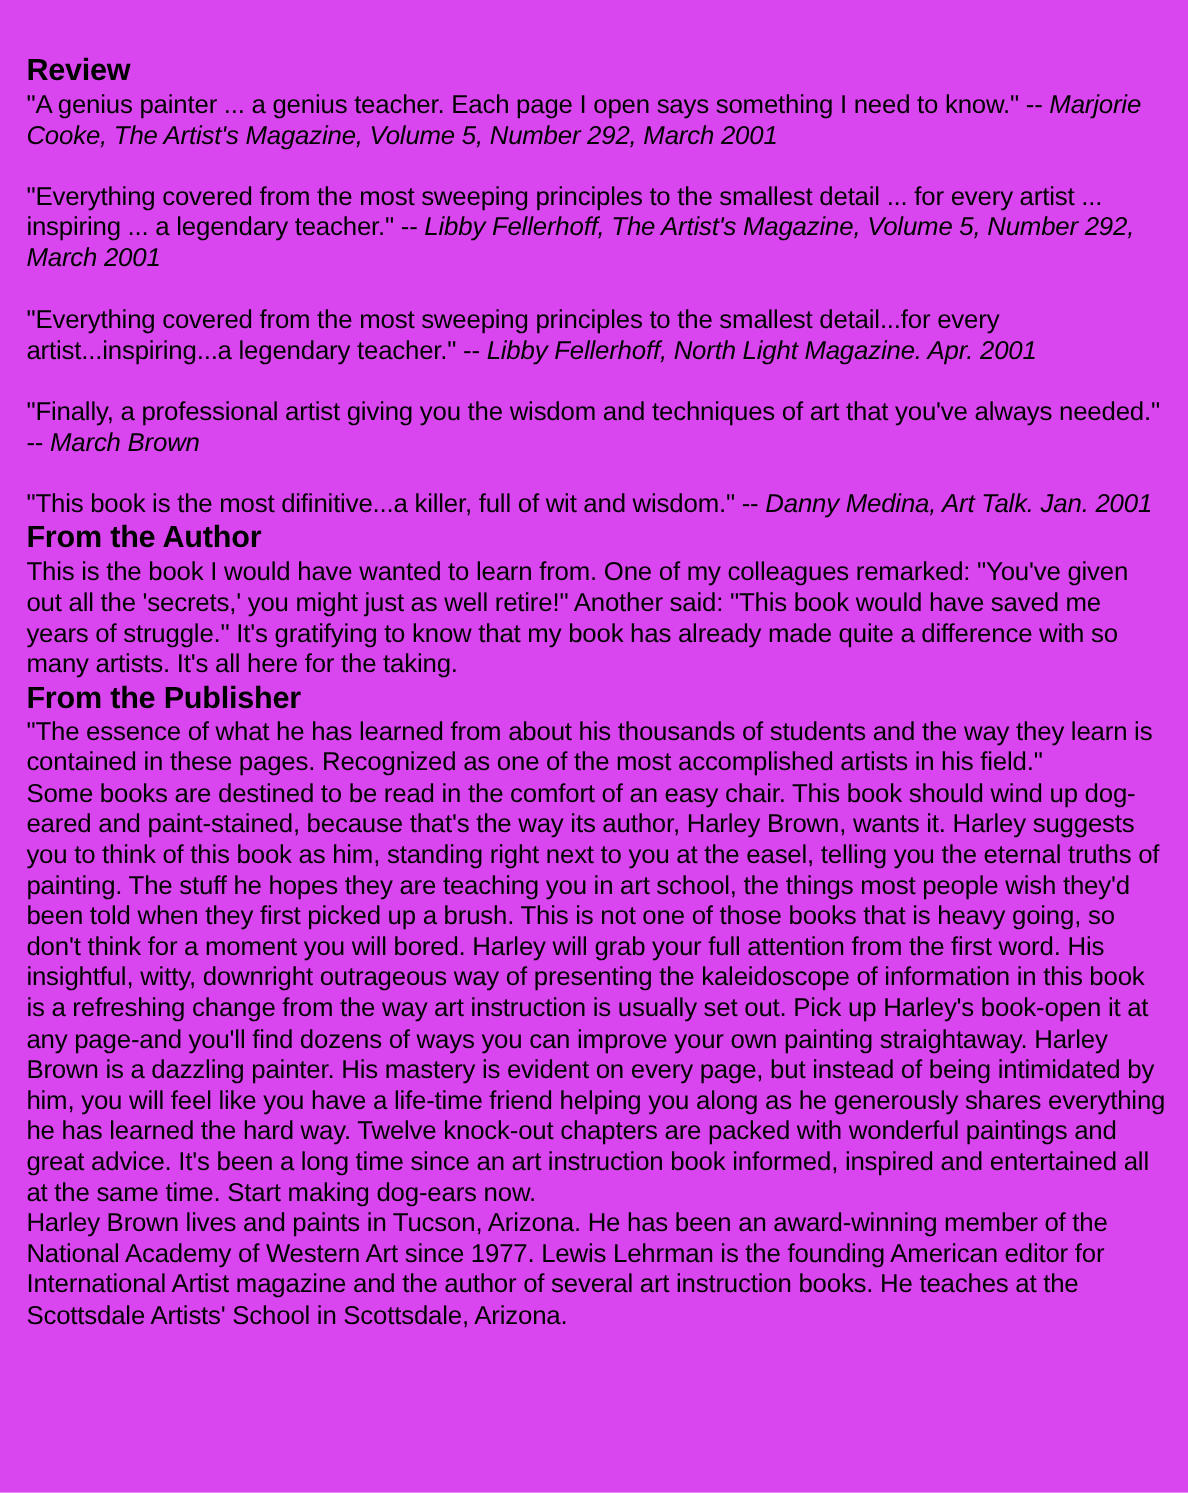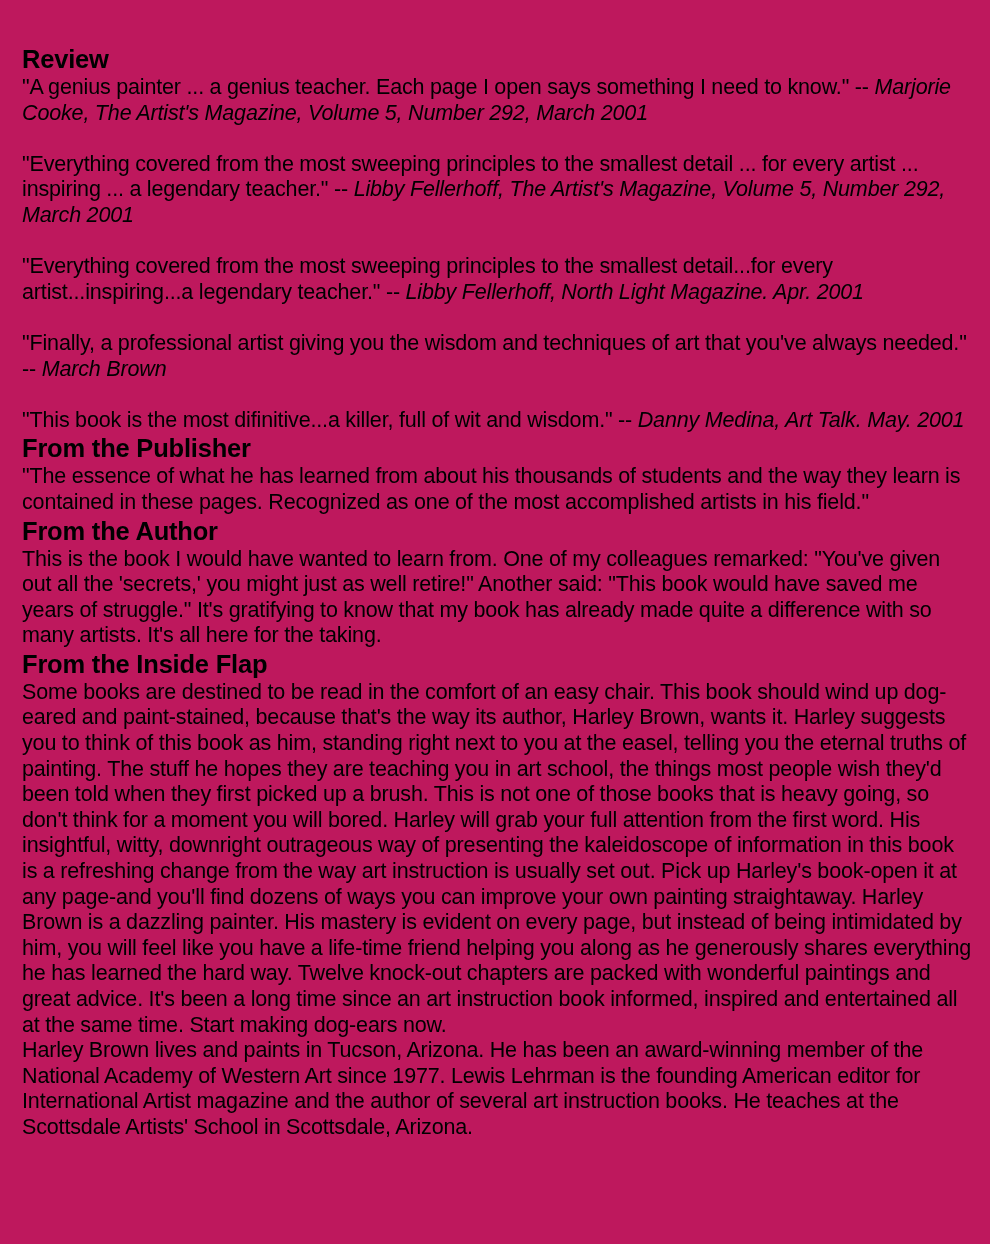--- a/index.html
+++ b/index.html
@@ -13,21 +13,21 @@
     height: 1244px;
     font-family: "Liberation Sans", sans-serif;
     color: #000000;
     -webkit-font-smoothing: antialiased;
   }
   .page {
     box-sizing: border-box;
     width: 990px;
     height: 1244px;
     padding: 44px 16px 0 22px;
-    background: #be185d;
+    background: #d946ef;
     overflow: hidden;
   }
   .section { margin: 0; }
 
   h2.section-heading {
     font-family: "Liberation Sans", sans-serif;
     font-size: 25.5px;
     line-height: 30px;
     font-weight: bold;
     letter-spacing: -0.2px;
@@ -63,35 +63,34 @@
     <h2 class="section-heading">Review</h2>
 
     <p class="body-text"><span>"A genius painter ... a genius teacher. Each page I open says something I need to know." -- </span><em class="attrib">Marjorie Cooke, The Artist's Magazine, Volume 5, Number 292, March 2001</em></p>
 
     <p class="body-text"><span>"Everything covered from the most sweeping principles to the smallest detail ... for every artist ... inspiring ... a legendary teacher." -- </span><em class="attrib">Libby Fellerhoff, The Artist's Magazine, Volume 5, Number 292, March 2001</em></p>
 
     <p class="body-text"><span>"Everything covered from the most sweeping principles to the smallest detail...for every artist...inspiring...a legendary teacher." -- </span><em class="attrib">Libby Fellerhoff, North Light Magazine. Apr. 2001</em></p>
 
     <p class="body-text"><span>"Finally, a professional artist giving you the wisdom and techniques of art that you've always needed." -- </span><em class="attrib">March Brown</em></p>
 
-    <p class="body-text"><span>"This book is the most difinitive...a killer, full of wit and wisdom." -- </span><em class="attrib">Danny Medina, Art Talk. May. 2001</em></p>
+    <p class="body-text"><span>"This book is the most difinitive...a killer, full of wit and wisdom." -- </span><em class="attrib">Danny Medina, Art Talk. Jan. 2001</em></p>
+  </div>
+
+  <div class="section">
+    <h2 class="section-heading">From the Author</h2>
+    <p class="body-text">This is the book I would have wanted to learn from. One of my colleagues remarked: "You've given out all the 'secrets,' you might just as well retire!" Another said: "This book would have saved me years of struggle." It's gratifying to know that my book has already made quite a difference with so many artists. It's all here for the taking.</p>
   </div>
 
   <div class="section">
     <h2 class="section-heading">From the Publisher</h2>
     <p class="body-text">"The essence of what he has learned from about his thousands of students and the way they learn is contained in these pages. Recognized as one of the most accomplished artists in his field."</p>
   </div>
 
   <div class="section">
-    <h2 class="section-heading">From the Author</h2>
-    <p class="body-text">This is the book I would have wanted to learn from. One of my colleagues remarked: "You've given out all the 'secrets,' you might just as well retire!" Another said: "This book would have saved me years of struggle." It's gratifying to know that my book has already made quite a difference with so many artists. It's all here for the taking.</p>
-  </div>
-
-  <div class="section">
-    <h2 class="section-heading">From the Inside Flap</h2>
     <p class="body-text">Some books are destined to be read in the comfort of an easy chair. This book should wind up dog-eared and paint-stained, because that's the way its author, Harley Brown, wants it. Harley suggests you to think of this book as him, standing right next to you at the easel, telling you the eternal truths of painting. The stuff he hopes they are teaching you in art school, the things most people wish they'd been told when they first picked up a brush. This is not one of those books that is heavy going, so don't think for a moment you will bored. Harley will grab your full attention from the first word. His insightful, witty, downright outrageous way of presenting the kaleidoscope of information in this book is a refreshing change from the way art instruction is usually set out. Pick up Harley's book-open it at any page-and you'll find dozens of ways you can improve your own painting straightaway. Harley Brown is a dazzling painter. His mastery is evident on every page, but instead of being intimidated by him, you will feel like you have a life-time friend helping you along as he generously shares everything he has learned the hard way. Twelve knock-out chapters are packed with wonderful paintings and great advice. It's been a long time since an art instruction book informed, inspired and entertained all at the same time. Start making dog-ears now.</p>
   </div>
 
   <div class="section">
     <p class="body-text">Harley Brown lives and paints in Tucson, Arizona. He has been an award-winning member of the National Academy of Western Art since 1977. Lewis Lehrman is the founding American editor for International Artist magazine and the author of several art instruction books. He teaches at the Scottsdale Artists' School in Scottsdale, Arizona.</p>
   </div>
 
 </div>
 
 </body></html>

